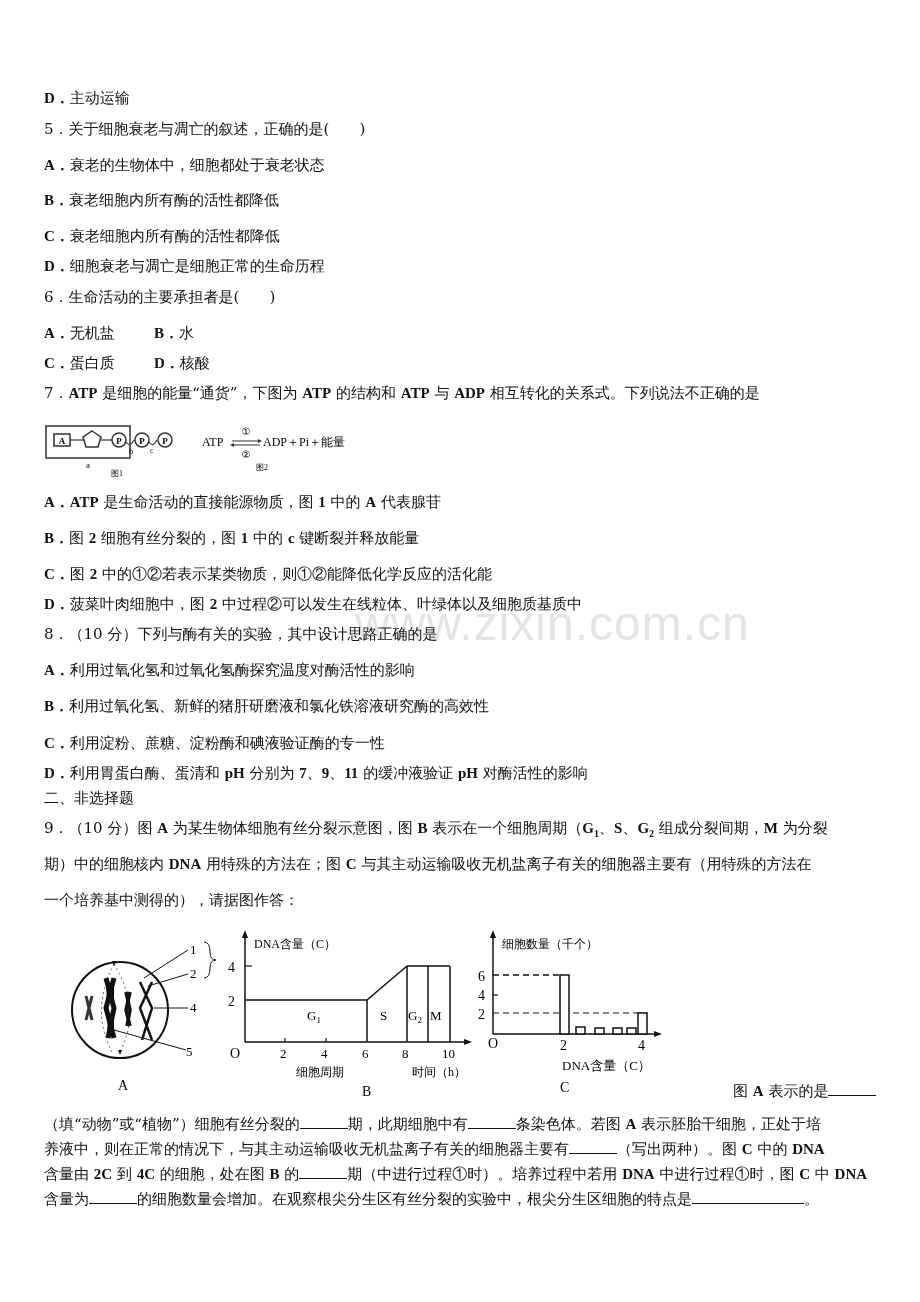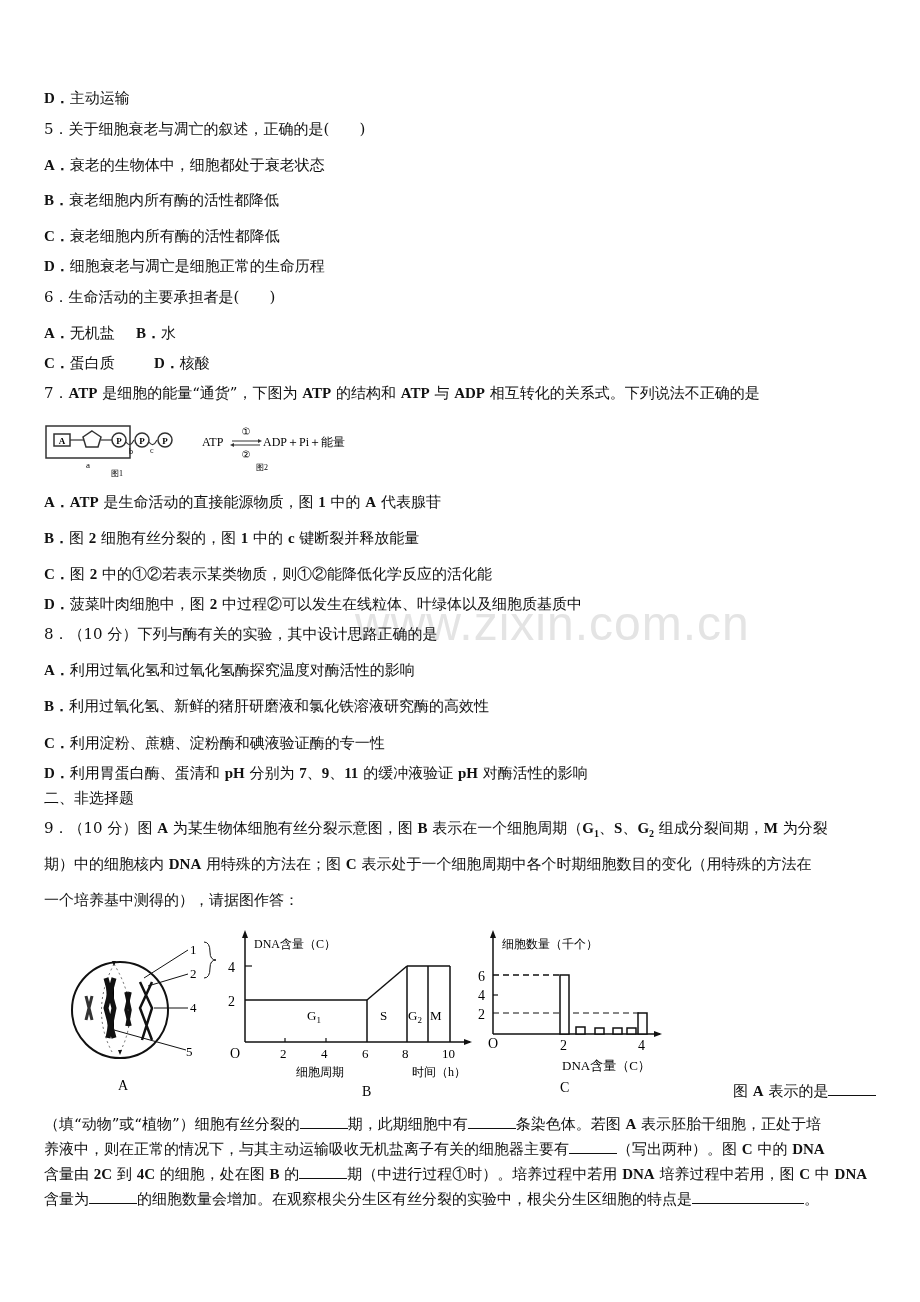--- a/index.html
+++ b/index.html
@@ -26,21 +26,21 @@
 
   <div class="line" style="top:121px">5．关于细胞衰老与凋亡的叙述，正确的是(　　)</div>
   <div class="line" style="top:157px"><span class="b">A．</span><span>衰老的生物体中，细胞都处于衰老状态</span></div>
   <div class="line" style="top:192px"><span class="b">B．</span><span>衰老细胞内所有酶的活性都降低</span></div>
   <div class="line" style="top:228px"><span class="b">C．</span><span>衰老细胞内所有酶的活性都降低</span></div>
   <div class="line" style="top:258px"><span class="b">D．</span><span>细胞衰老与凋亡是细胞正常的生命历程</span></div>
 
   <div class="line" style="top:289px">6．生命活动的主要承担者是(　　)</div>
   <div class="line" style="top:325px">
     <span><span class="b">A．</span><span>无机盐</span></span>
-    <span style="position:absolute; left:92px"><span class="b">B．</span><span>水</span></span>
+    <span style="position:absolute; left:110px"><span class="b">B．</span><span>水</span></span>
   </div>
   <div class="line" style="top:355px">
     <span><span class="b">C．</span><span>蛋白质</span></span>
     <span style="position:absolute; left:110px"><span class="b">D．</span><span>核酸</span></span>
   </div>
 
   <div class="line" style="top:385px">
     <span>7．</span><span class="b">ATP</span><span> 是细胞的能量“通货”，下图为 </span><span class="b">ATP</span><span> 的结构和 </span><span class="b">ATP</span><span> 与 </span><span class="b">ADP</span><span> 相互转化的关系式。下列说法不正确的是</span>
   </div>
 
@@ -84,21 +84,21 @@
 
   <div class="line" style="top:626px">8．（10 分）下列与酶有关的实验，其中设计思路正确的是</div>
   <div class="line" style="top:662px"><span class="b">A．</span><span>利用过氧化氢和过氧化氢酶探究温度对酶活性的影响</span></div>
   <div class="line" style="top:698px"><span class="b">B．</span><span>利用过氧化氢、新鲜的猪肝研磨液和氯化铁溶液研究酶的高效性</span></div>
   <div class="line" style="top:735px"><span class="b">C．</span><span>利用淀粉、蔗糖、淀粉酶和碘液验证酶的专一性</span></div>
   <div class="line" style="top:765px"><span class="b">D．</span><span>利用胃蛋白酶、蛋清和 </span><span class="b">pH</span><span> 分别为 </span><span class="b">7</span><span>、</span><span class="b">9</span><span>、</span><span class="b">11</span><span> 的缓冲液验证 </span><span class="b">pH</span><span> 对酶活性的影响</span></div>
 
   <div class="line" style="top:790px">二、非选择题</div>
 
   <div class="line" style="top:820px"><span>9．（10 分）图 </span><span class="b">A</span><span> 为某生物体细胞有丝分裂示意图，图 </span><span class="b">B</span><span> 表示在一个细胞周期（</span><span class="b">G</span><sub class="b" style="font-size:10px">1</sub><span>、</span><span class="b">S</span><span>、</span><span class="b">G</span><sub class="b" style="font-size:10px">2</sub><span> 组成分裂间期，</span><span class="b">M</span><span> 为分裂</span></div>
-  <div class="line" style="top:856px"><span>期）中的细胞核内 </span><span class="b">DNA</span><span> 用特殊的方法在；图 </span><span class="b">C</span><span> 表示处于一个细胞周期中各个时期细胞数目的变化（用特殊的方法在</span></div>
+  <div class="line" style="top:856px"><span>期）中的细胞核内 </span><span class="b">DNA</span><span> 用特殊的方法在；图 </span><span class="b">C</span><span> 与其主动运输吸收无机盐离子有关的细胞器主要有（用特殊的方法在</span></div>
   <div class="line" style="top:892px">一个培养基中测得的），请据图作答：</div>
 
   <svg style="position:absolute; left:62px; top:930px" width="160" height="170">
     <circle cx="58" cy="80" r="48" fill="none" stroke="#111" stroke-width="2"></circle>
     <path d="M52,34 Q28,80 50,122" fill="none" stroke="#666" stroke-width="1" stroke-dasharray="2,3"></path>
     <path d="M52,34 Q80,80 58,122" fill="none" stroke="#666" stroke-width="1" stroke-dasharray="2,3"></path>
     <polygon points="50,31 54,31 52,36" fill="#111"></polygon>
     <polygon points="56,120 60,120 58,125" fill="#111"></polygon>
     <path d="M24,66 L30,90 M30,66 L24,90" stroke="#333" stroke-width="3"></path>
     <path d="M44,48 L52,78 L46,108 M52,48 L44,78 L52,108" stroke="#111" stroke-width="5"></path>
@@ -178,19 +178,19 @@
     <span>图 </span><span class="b">A</span><span> 表示的是</span><span class="blank" style="width:48px"></span>
   </div>
 
   <div class="line" style="top:1114px">
     <span>（填“动物”或“植物”）细胞有丝分裂的</span><span class="blank" style="width:48px"></span><span>期，此期细胞中有</span><span class="blank" style="width:48px"></span><span>条染色体。若图 </span><span class="b">A</span><span> 表示胚胎干细胞，正处于培</span>
   </div>
   <div class="line" style="top:1139px">
     <span>养液中，则在正常的情况下，与其主动运输吸收无机盐离子有关的细胞器主要有</span><span class="blank" style="width:48px"></span><span>（写出两种）。图 </span><span class="b">C</span><span> 中的 </span><span class="b">DNA</span>
   </div>
   <div class="line" style="top:1164px">
-    <span>含量由 </span><span class="b">2C</span><span> 到 </span><span class="b">4C</span><span> 的细胞，处在图 </span><span class="b">B</span><span> 的</span><span class="blank" style="width:48px"></span><span>期（中进行过程①时）。培养过程中若用 </span><span class="b">DNA</span><span> 培养过程中若用，图 </span><span class="b">C</span><span> 中 </span><span class="b">DNA</span>
+    <span>含量由 </span><span class="b">2C</span><span> 到 </span><span class="b">4C</span><span> 的细胞，处在图 </span><span class="b">B</span><span> 的</span><span class="blank" style="width:48px"></span><span>期（中进行过程①时）。培养过程中若用 </span><span class="b">DNA</span><span> 中进行过程①时，图 </span><span class="b">C</span><span> 中 </span><span class="b">DNA</span>
   </div>
   <div class="line" style="top:1189px">
     <span>含量为</span><span class="blank" style="width:48px"></span><span>的细胞数量会增加。在观察根尖分生区有丝分裂的实验中，根尖分生区细胞的特点是</span><span class="blank" style="width:112px"></span><span>。</span>
   </div>
 
 </div>
 
 </body></html>

